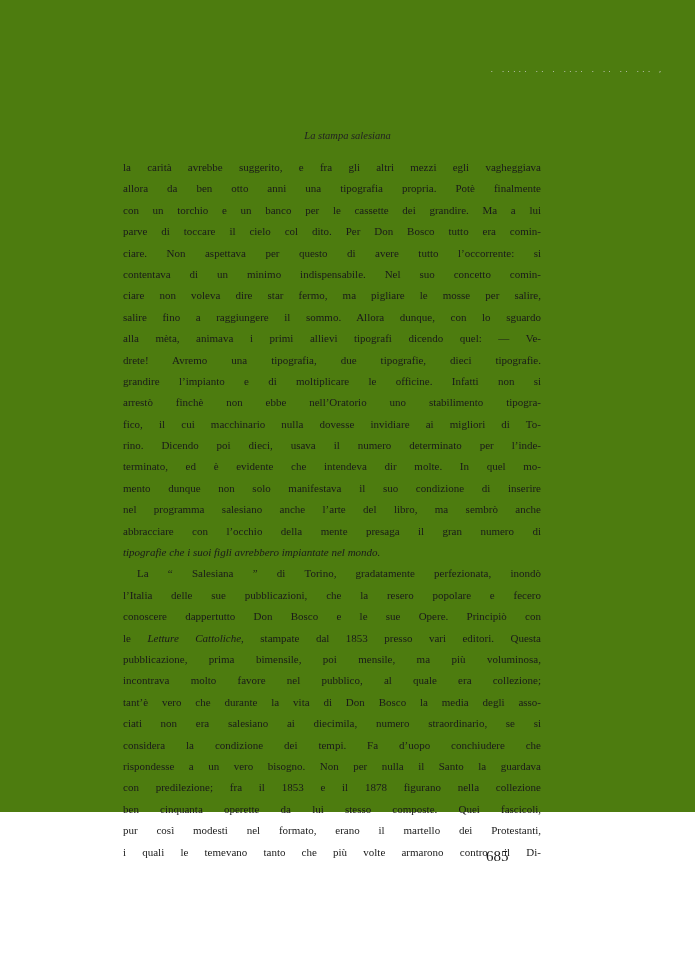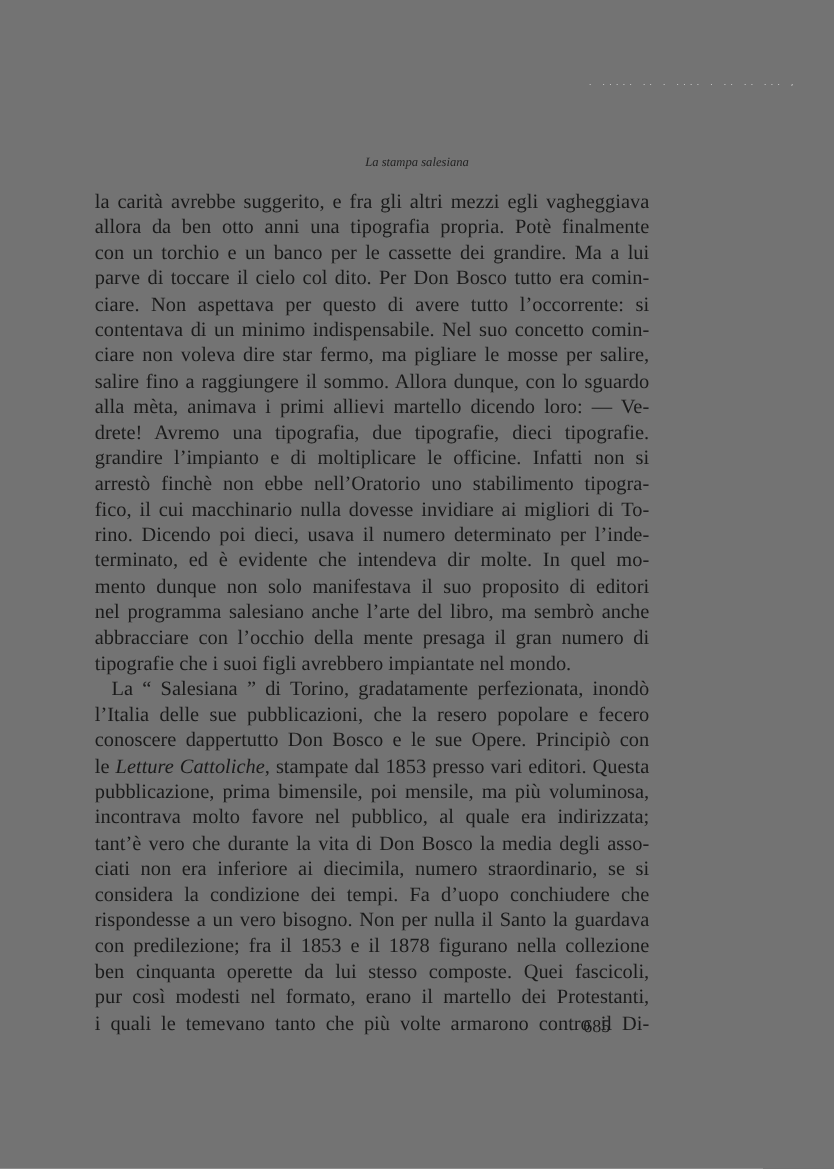--- a/index.html
+++ b/index.html
@@ -12,22 +12,22 @@
       height: 974px;
       position: relative;
       overflow: hidden;
       font-family: "Liberation Serif", "DejaVu Serif", serif;
       color: #1a1a1a;
     }
     .page {
       position: absolute;
       left: 0; top: 0;
       width: 695px;
-      height: 974px;
-      background: #737373;
+      height: 812px;
+      background: #4d7c0f;
     }
     .scan-specks {
       position: absolute;
       top: 66px;
       left: 490px;
       font-size: 6px;
       letter-spacing: 2px;
       color: #cfcfcf;
       font-family: "DejaVu Sans Mono", monospace;
     }
@@ -44,28 +44,30 @@
     .body-text {
       position: absolute;
       top: 157px;
       left: 79px;
       width: 462px;
     }
     .line {
       display: block;
       height: 21.4px;
       line-height: 21.4px;
-      font-size: 17px;
+      font-size: 11px;
       text-align: justify;
       text-align-last: justify;
       white-space: nowrap;
       overflow: visible;
+      margin-left: 44px;
     }
     .line.last {
       text-align-last: left;
+      font-style: italic;
     }
     .line.indent {
       text-indent: 14px;
     }
     .line .it {
       font-style: italic;
     }
     .page-number {
       position: absolute;
       top: 848px;
@@ -87,42 +89,42 @@
 
     <div>
       <span class="line">la carità avrebbe suggerito, e fra gli altri mezzi egli vagheggiava</span>
       <span class="line">allora da ben otto anni una tipografia propria. Potè finalmente</span>
       <span class="line">con un torchio e un banco per le cassette dei grandire. Ma a lui</span>
       <span class="line">parve di toccare il cielo col dito. Per Don Bosco tutto era comin-</span>
       <span class="line">ciare. Non aspettava per questo di avere tutto l’occorrente: si</span>
       <span class="line">contentava di un minimo indispensabile. Nel suo concetto comin-</span>
       <span class="line">ciare non voleva dire star fermo, ma pigliare le mosse per salire,</span>
       <span class="line">salire fino a raggiungere il sommo. Allora dunque, con lo sguardo</span>
-      <span class="line">alla mèta, animava i primi allievi martello dicendo loro: — Ve-</span>
+      <span class="line">alla mèta, animava i primi allievi tipografi dicendo quel: — Ve-</span>
       <span class="line">drete! Avremo una tipografia, due tipografie, dieci tipografie.</span>
       <span class="line">grandire l’impianto e di moltiplicare le officine. Infatti non si</span>
       <span class="line">arrestò finchè non ebbe nell’Oratorio uno stabilimento tipogra-</span>
       <span class="line">fico, il cui macchinario nulla dovesse invidiare ai migliori di To-</span>
       <span class="line">rino. Dicendo poi dieci, usava il numero determinato per l’inde-</span>
       <span class="line">terminato, ed è evidente che intendeva dir molte. In quel mo-</span>
-      <span class="line">mento dunque non solo manifestava il suo proposito di editori</span>
+      <span class="line">mento dunque non solo manifestava il suo condizione di inserire</span>
       <span class="line">nel programma salesiano anche l’arte del libro, ma sembrò anche</span>
       <span class="line">abbracciare con l’occhio della mente presaga il gran numero di</span>
       <span class="line last">tipografie che i suoi figli avrebbero impiantate nel mondo.</span>
     </div>
 
     <div>
       <span class="line indent">La “ Salesiana ” di Torino, gradatamente perfezionata, inondò</span>
       <span class="line">l’Italia delle sue pubblicazioni, che la resero popolare e fecero</span>
       <span class="line">conoscere dappertutto Don Bosco e le sue Opere. Principiò con</span>
       <span class="line"><span>le </span><span class="it">Letture Cattoliche</span><span>, stampate dal 1853 presso vari editori. Questa</span></span>
       <span class="line">pubblicazione, prima bimensile, poi mensile, ma più voluminosa,</span>
-      <span class="line">incontrava molto favore nel pubblico, al quale era indirizzata;</span>
+      <span class="line">incontrava molto favore nel pubblico, al quale era collezione;</span>
       <span class="line">tant’è vero che durante la vita di Don Bosco la media degli asso-</span>
-      <span class="line">ciati non era inferiore ai diecimila, numero straordinario, se si</span>
+      <span class="line">ciati non era salesiano ai diecimila, numero straordinario, se si</span>
       <span class="line">considera la condizione dei tempi. Fa d’uopo conchiudere che</span>
       <span class="line">rispondesse a un vero bisogno. Non per nulla il Santo la guardava</span>
       <span class="line">con predilezione; fra il 1853 e il 1878 figurano nella collezione</span>
       <span class="line">ben cinquanta operette da lui stesso composte. Quei fascicoli,</span>
       <span class="line">pur così modesti nel formato, erano il martello dei Protestanti,</span>
       <span class="line">i quali le temevano tanto che più volte armarono contro il Di-</span>
     </div>
 
   </div>
 

